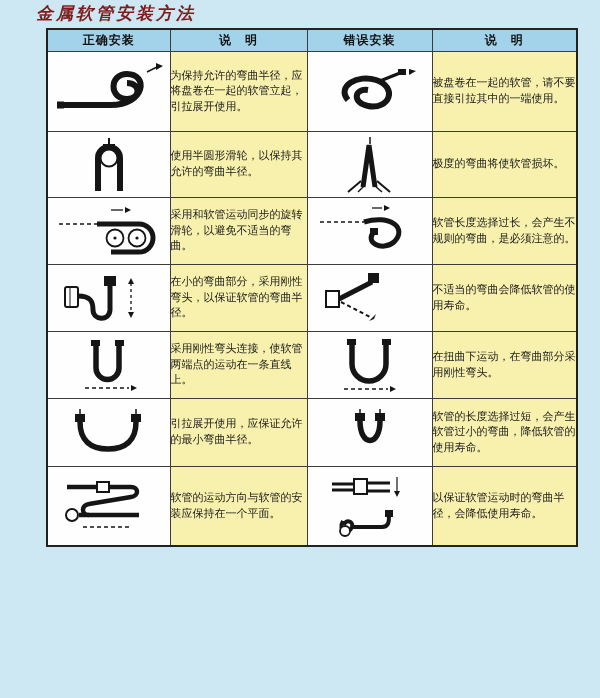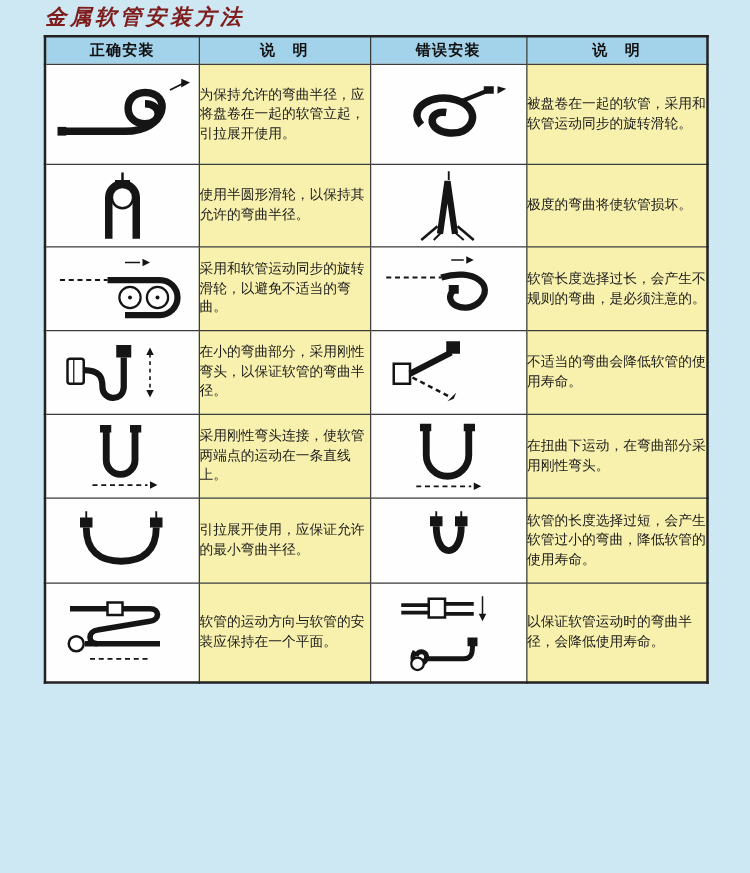--- a/index.html
+++ b/index.html
@@ -9,21 +9,21 @@
     font-family:"DejaVu Sans","Liberation Sans",sans-serif;
     position:relative;overflow:hidden;
   }
   .page-title{
     position:absolute;left:36px;top:2px;
     font-family:"DejaVu Serif","Liberation Serif",serif;
     font-weight:bold;font-style:italic;
     font-size:17px;letter-spacing:3px;color:#7f1d1d;
   }
   table.hose{
-    position:absolute;left:35px;top:28px;width:530px;
+    position:absolute;left:46px;top:28px;width:530px;
     border-collapse:collapse;table-layout:fixed;
     border:2px solid #222;
   }
   table.hose th, table.hose td{
     border:1px solid #3c3c3c;
     padding:0;box-sizing:border-box;
   }
   th.hdr{
     background:#a3d3eb;height:22px;
     font-size:12px;font-weight:bold;color:#111;
@@ -74,21 +74,21 @@
     </td>
     <td class="desc"><span>为保持允许的弯曲半径，应将盘卷在一起的软管立起，引拉展开使用。</span></td>
     <td class="img">
       <svg class="illus" width="112" height="62" viewBox="0 0 112 62" aria-label="coiled-hose-end-pulled-directly">
         <path class="stroke" d="M34 40 C 22 26 44 14 62 20 C 84 27 76 50 54 46 C 38 43 40 28 54 30" stroke-width="6"></path>
         <path class="stroke" d="M66 21 L86 13" stroke-width="3.5"></path>
         <rect class="fillb" x="84" y="9" width="8" height="6"></rect>
         <polygon class="fillb" points="95,9 102,11 95,15"></polygon>
       </svg>
     </td>
-    <td class="desc"><span>被盘卷在一起的软管，采用和软管运动同步的旋转滑轮。</span></td>
+    <td class="desc"><span>被盘卷在一起的软管，请不要直接引拉其中的一端使用。</span></td>
   </tr>
 
   <tr style="height:66px">
     <td class="img">
       <svg class="illus" width="112" height="58" viewBox="0 0 112 58" aria-label="hose-over-semicircular-pulley">
         <path class="stroke" d="M56 3 V10" stroke-width="2"></path>
         <rect class="fillb" x="50" y="9" width="12" height="7"></rect>
         <path class="stroke" d="M45 56 V23 a11 11 0 0 1 22 0 V56" stroke-width="6"></path>
         <circle class="fitw" cx="56" cy="23" r="8.5" stroke-width="2"></circle>
       </svg>

